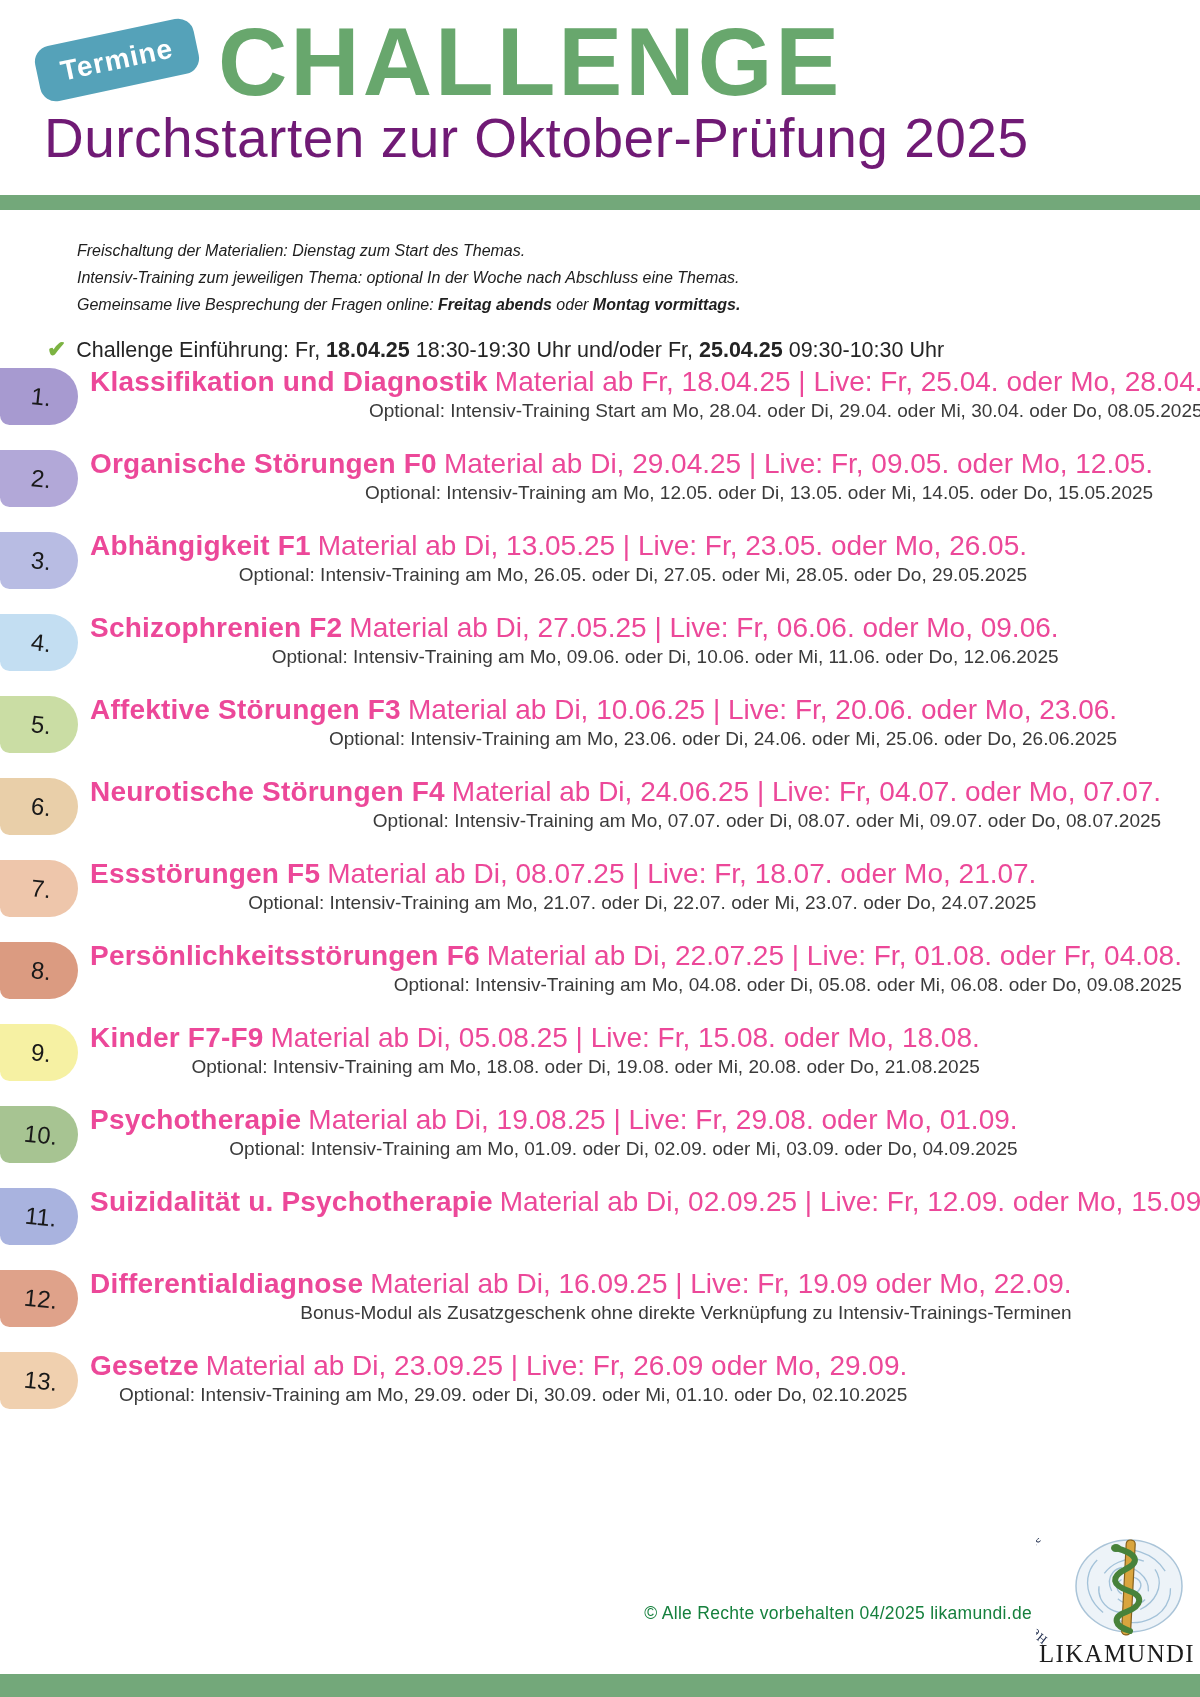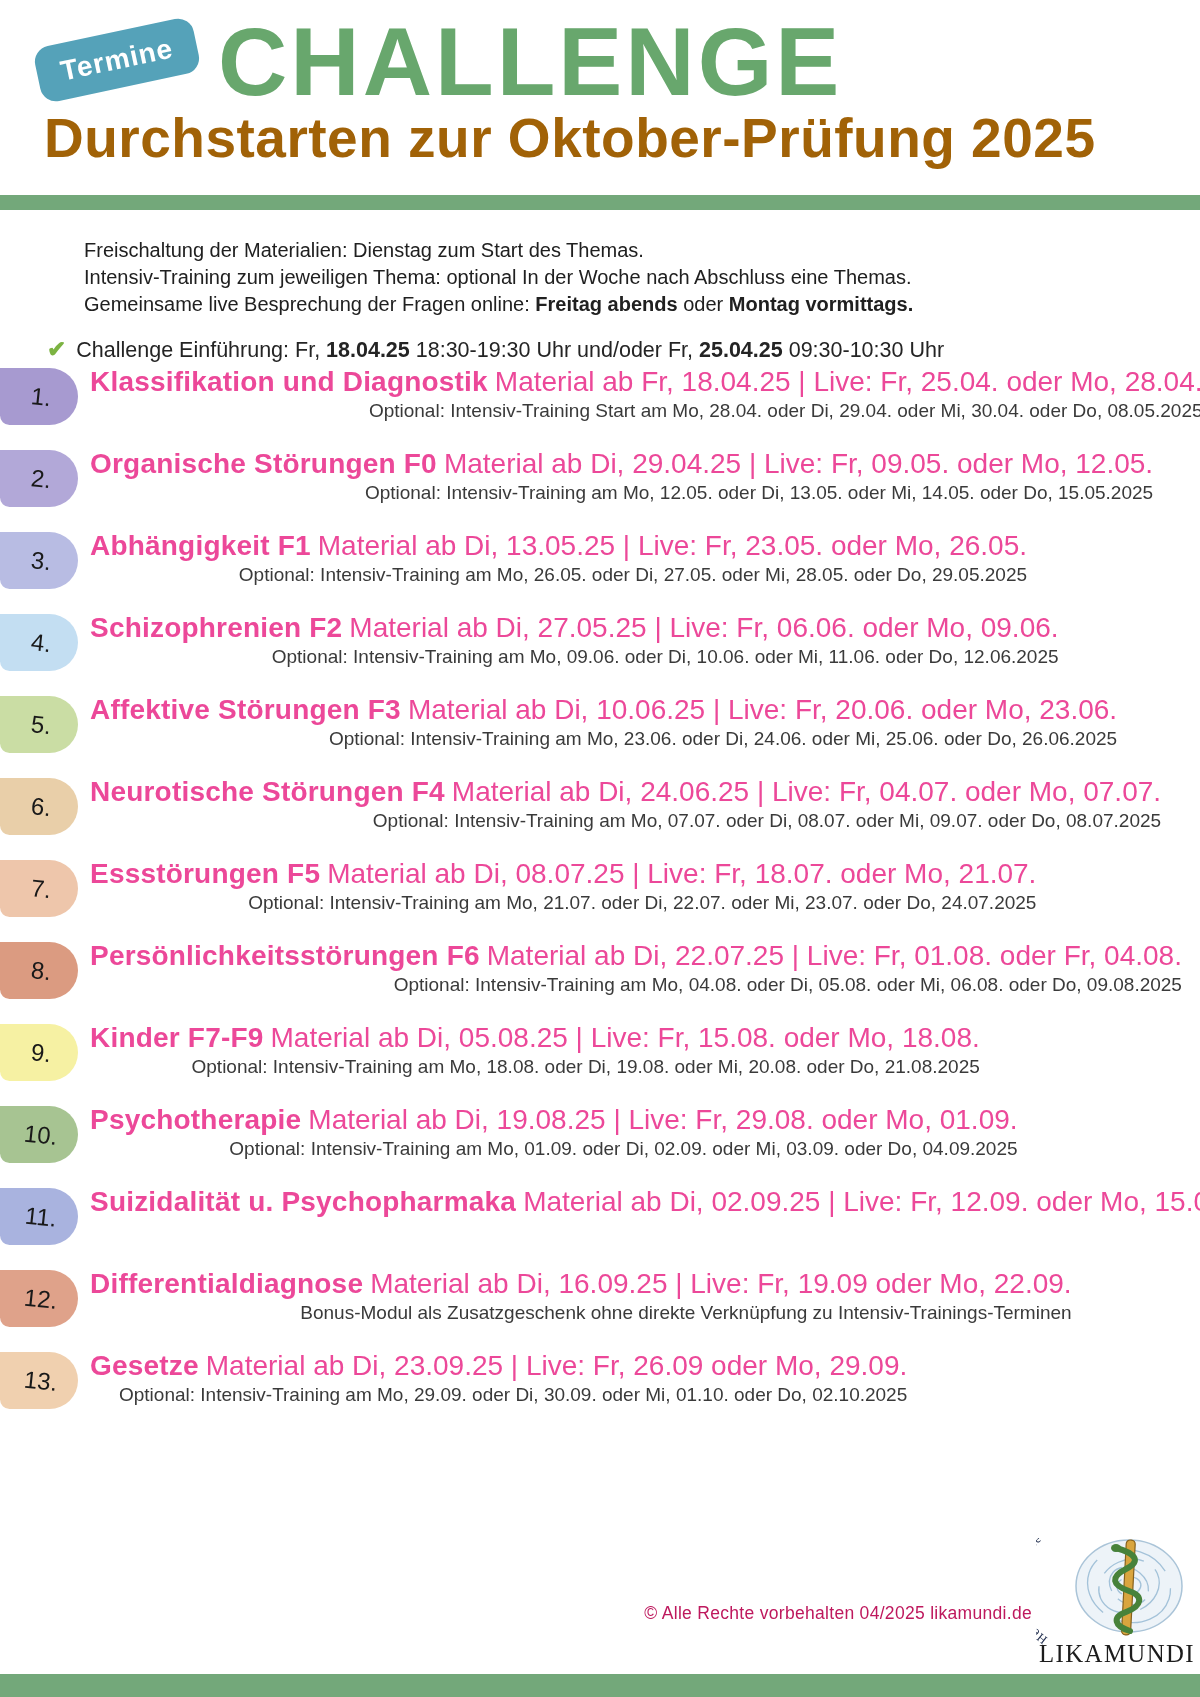--- a/index.html
+++ b/index.html
@@ -14,28 +14,28 @@
     padding:12px 24px; border-radius:16px;
     transform:rotate(-12deg);
     color:#fff; font-weight:700; font-size:28px; letter-spacing:1px;
   }
   .challenge-title {
     position:absolute; left:218px; top:14px;
     font-size:96px; font-weight:700; letter-spacing:3px; line-height:1;
   }
   .subtitle {
     position:absolute; left:44px; top:108px;
-    font-size:55px; font-weight:700; color:#a16207; letter-spacing:0.5px;
+    font-size:55px; font-weight:400; color:#701a75; letter-spacing:0.5px;
     line-height:1.1; white-space:nowrap;
   }
   .top-bar { position:absolute; left:0; top:195px; width:100%; height:15px; }
   .bottom-bar { position:absolute; left:0; top:1674px; width:100%; height:23px; }
 
   
-  .intro { position:absolute; left:84px; top:237px; font-size:20px; line-height:27px; color:#202020; }
+  .intro { position:absolute; left:77px; top:237px; font-size:16px; line-height:27px; color:#202020;font-style:italic; }
   .intro b { font-weight:700; }
   .check-line { position:absolute; left:47px; top:336px; font-size:21.5px; color:#242424; white-space:nowrap; }
   .check-line .check { font-weight:700; font-size:23px; margin-right:10px; }
   .check-line b { font-weight:700; }
 
   
   .items { position:absolute; left:0; top:368px; right:0; }
   .item-row { position:relative; height:57px; margin-bottom:25px; }
   .badge {
     position:absolute; left:0; top:0; width:78px; height:57px;
@@ -45,21 +45,21 @@
   }
   .badge-num { transform:rotate(6deg); padding-left:4px; }
   .item-text { position:absolute; left:90px; top:0; }
   .item-line1 { font-size:28px; line-height:28px; white-space:nowrap; color:#ec4899; }
   .item-title { font-weight:700; margin-right:7px; letter-spacing:0.2px; }
   .item-optional { font-size:19px; line-height:27px; margin-top:1px; color:#3a3a3a; white-space:nowrap;text-align:right; }
 
   
   .copyright {
     position:absolute; top:1603px; right:168px;
-    font-size:17.5px; color:#be185d; letter-spacing:0.3px; white-space:nowrap;text-align:right;
+    font-size:17.5px; color:#15803d; letter-spacing:0.3px; white-space:nowrap;text-align:right;
   }
   .logo { position:absolute; left:1036px; top:1538px; width:162px; height:130px; }
 </style>
 </head>
 <body>
 
 <div class="page">
 
   <div class="termine-badge" style="background: rgb(85, 162, 185);">Termine</div>
   <div class="challenge-title" style="color: rgb(104, 167, 109);">CHALLENGE</div>
@@ -196,21 +196,21 @@
         <div class="item-optional">Optional: Intensiv-Training am Mo, 01.09. oder Di, 02.09. oder Mi, 03.09. oder Do, 04.09.2025</div>
       </div>
     </div>
 
     <div class="item-row">
       <div class="badge" style="background: rgb(169, 179, 223);">
         <span class="badge-num">11.</span>
       </div>
       <div class="item-text">
         <div class="item-line1">
-          <span class="item-title">Suizidalität u. Psychopharmaka</span><span class="item-details">Material ab Di, 02.09.25 | Live: Fr, 12.09. oder Mo, 15.09.</span>
+          <span class="item-title">Suizidalität u. Psychotherapie</span><span class="item-details">Material ab Di, 02.09.25 | Live: Fr, 12.09. oder Mo, 15.09.</span>
         </div>
       </div>
     </div>
 
     <div class="item-row">
       <div class="badge" style="background: rgb(223, 162, 138);">
         <span class="badge-num">12.</span>
       </div>
       <div class="item-text">
         <div class="item-line1">

